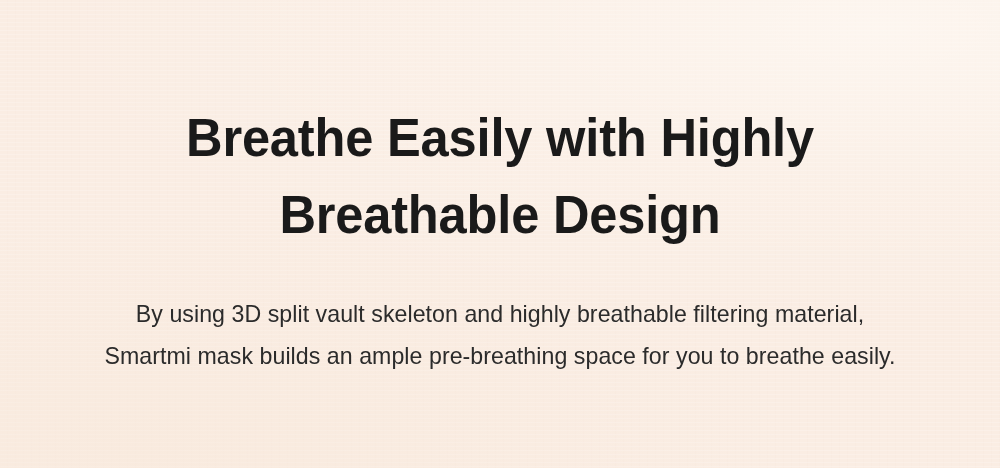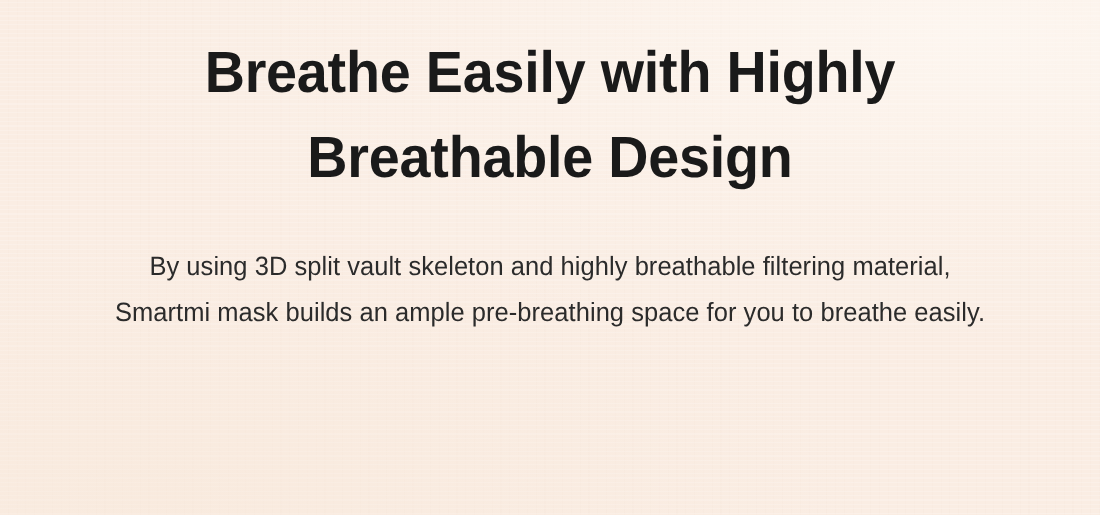--- a/index.html
+++ b/index.html
@@ -66,21 +66,21 @@
       radial-gradient(90% 70% at 14% 96%,
         rgba(247,231,216,0.45) 0%,
         rgba(247,231,216,0.00) 72%);
   }
 
   
   .content-stack {
     position: relative;
     z-index: 2;
     width: 100%;
-    padding-top: 28px;
+    padding-top: 99px;
     box-sizing: border-box;
     text-align: center;
   }
 
   .headline {
     margin: 0;
     padding: 0;
     color: #1a1a1a;
     font-family: "Liberation Sans Narrow", "Liberation Sans", "DejaVu Sans", sans-serif;
     font-size: 53px;

